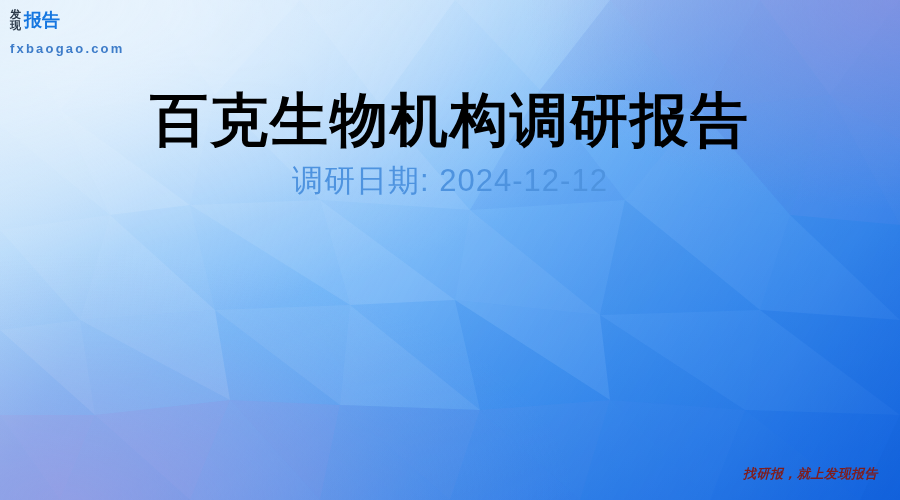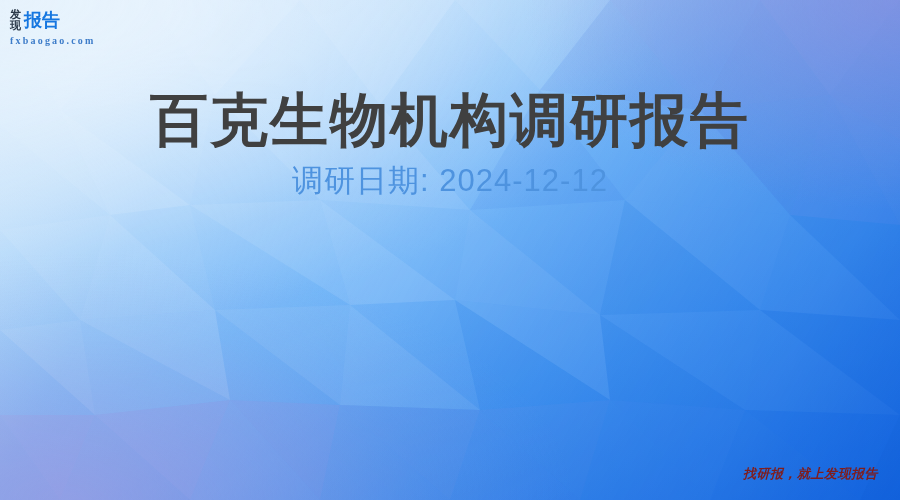--- a/index.html
+++ b/index.html
@@ -99,41 +99,41 @@
     letter-spacing: 0px;
   }
   .logo-word {
     font-size: 18px;
     font-weight: 900;
     color: #1677E0;
     letter-spacing: 0px;
     line-height: 1.0;
   }
   .logo-url {
-    margin-top: 4px;
+    margin-top: 10px;
     margin-left: 0px;
-    font-size: 10px;
+    font-size: 13px;
     font-weight: 700;
     color: #3D7CC9;
     letter-spacing: 2.2px;
-    font-family: Liberation Serif, serif;
+    font-family: Liberation Sans, sans-serif;
   }
 
   
   .title-block {
     position: absolute;
     left: 0;
     right: 0;
     top: 88px;
     text-align: center;
   }
   .main-title {
     font-size: 58px;
     font-weight: 900;
-    color: #404040;
+    color: #000000;
     letter-spacing: 2px;
     line-height: 1.12;
     margin: 0;
   }
   .subtitle {
     margin: 0;
     position: absolute;
     left: 0;
     right: 0;
     top: 160px;

